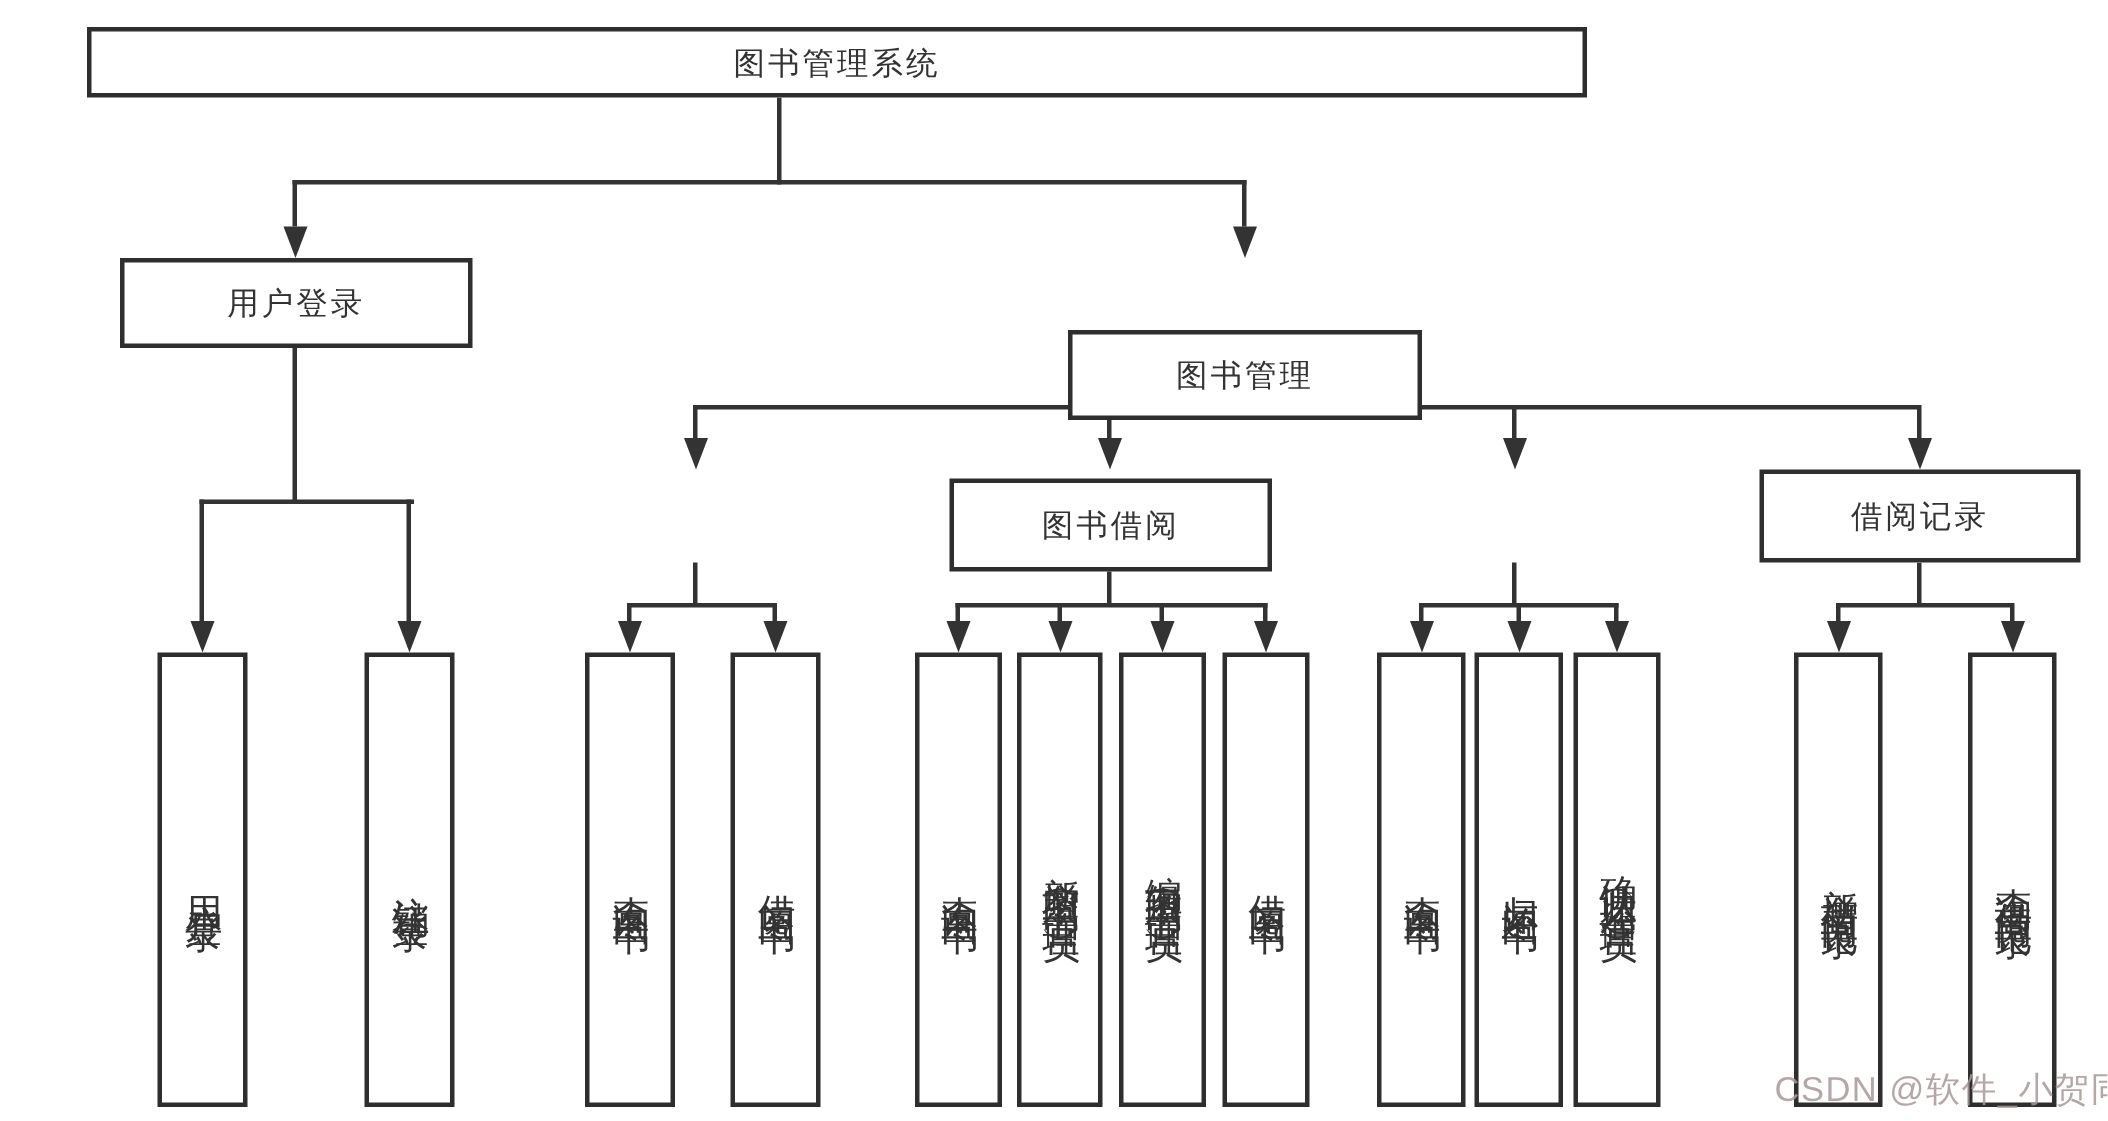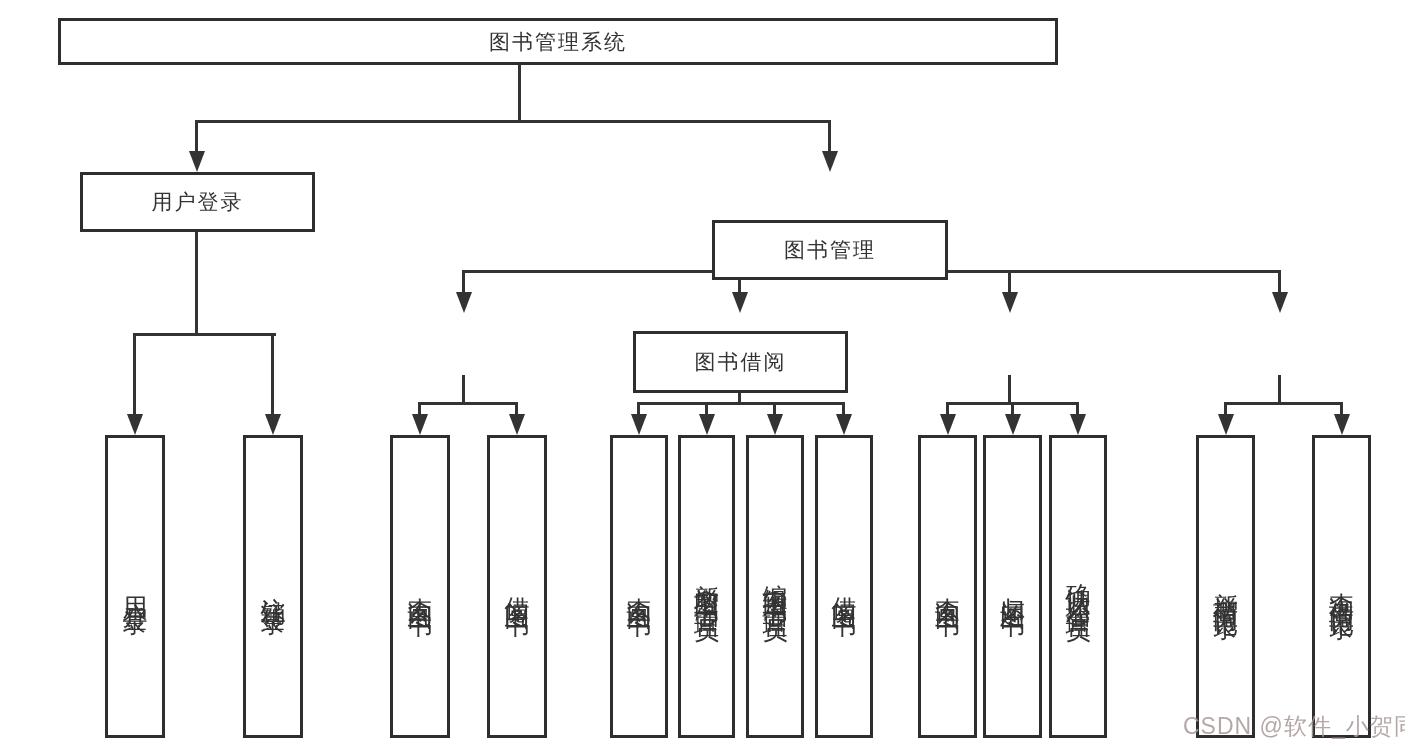--- a/index.html
+++ b/index.html
@@ -64,22 +64,25 @@
   <div class="arr" style="left:133px;top:333px;height:81px;"></div>
   <div class="arr" style="left:271px;top:333px;height:81px;"></div>
 
   <div class="vline" style="left:828px;top:232px;height:40px;"></div>
   <div class="hline" style="left:462px;top:270px;width:818px;"></div>
   <div class="arr" style="left:462px;top:270px;height:22px;"></div>
   <div class="arr" style="left:738px;top:270px;height:22px;"></div>
   <div class="arr" style="left:1008px;top:270px;height:22px;"></div>
   <div class="arr" style="left:1278px;top:270px;height:22px;"></div>
 
-  <div class="box hbox" style="left:633px;top:331px;width:215px;height:62px;">
+  <div class="box hbox" style="left:633px;top:319px;width:215px;height:62px;">
     <span>图书借阅</span>
+  </div>
+  <div class="box hbox" style="left:1173px;top:313px;width:214px;height:62px;">
+    <span>借阅记录</span>
   </div>
 
   <div class="vline" style="left:462px;top:375px;height:29px;"></div>
   <div class="hline" style="left:418px;top:402px;width:100px;"></div>
   <div class="arr" style="left:418px;top:402px;height:12px;"></div>
   <div class="arr" style="left:515px;top:402px;height:12px;"></div>
 
   <div class="vline" style="left:738px;top:375px;height:29px;"></div>
   <div class="hline" style="left:637px;top:402px;width:208px;"></div>
   <div class="arr" style="left:637px;top:402px;height:12px;"></div>

